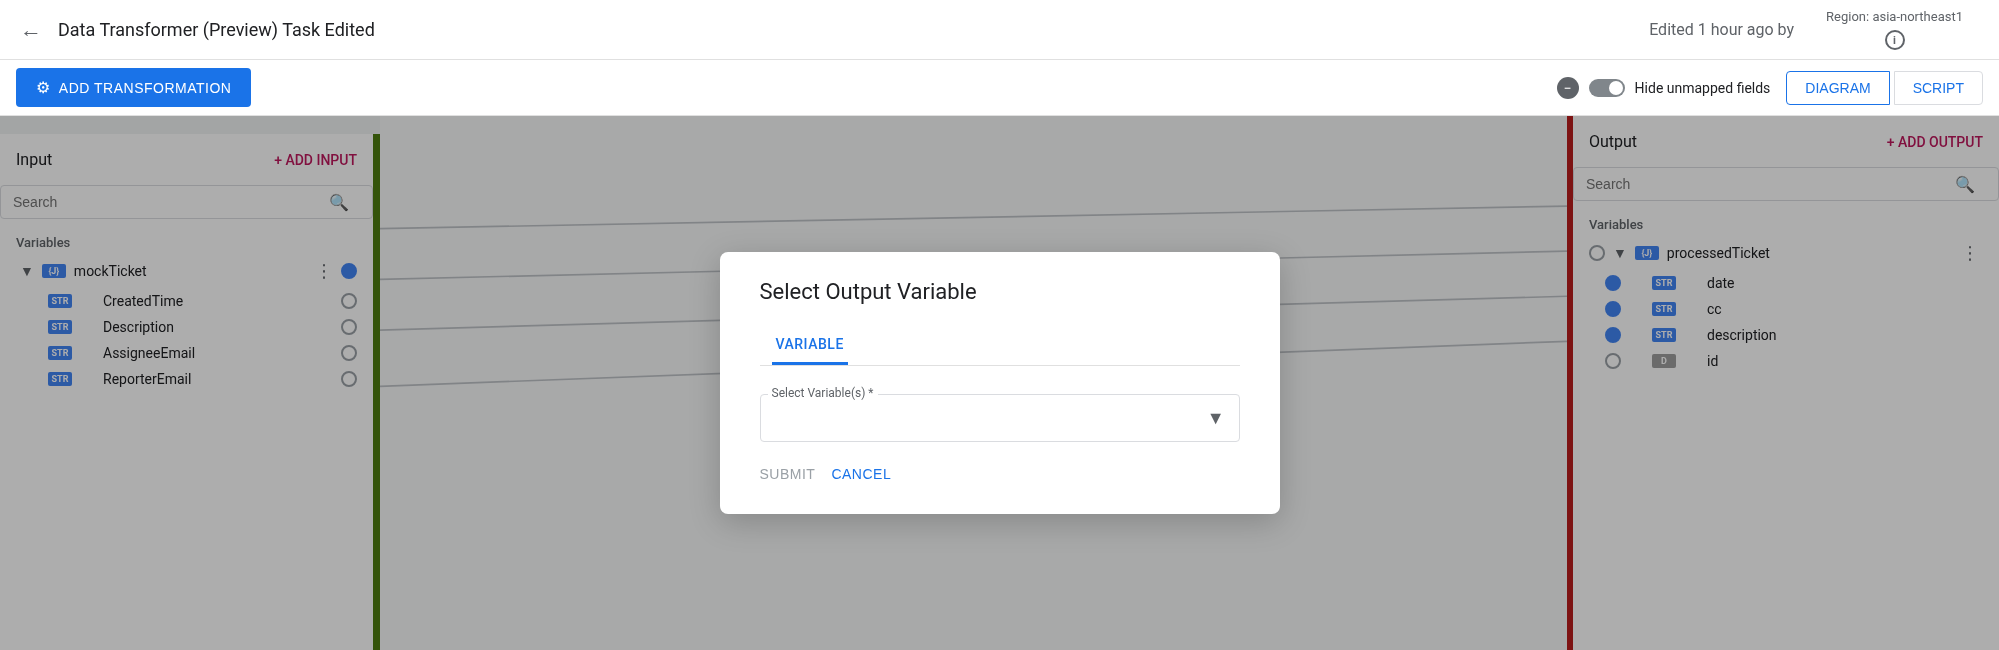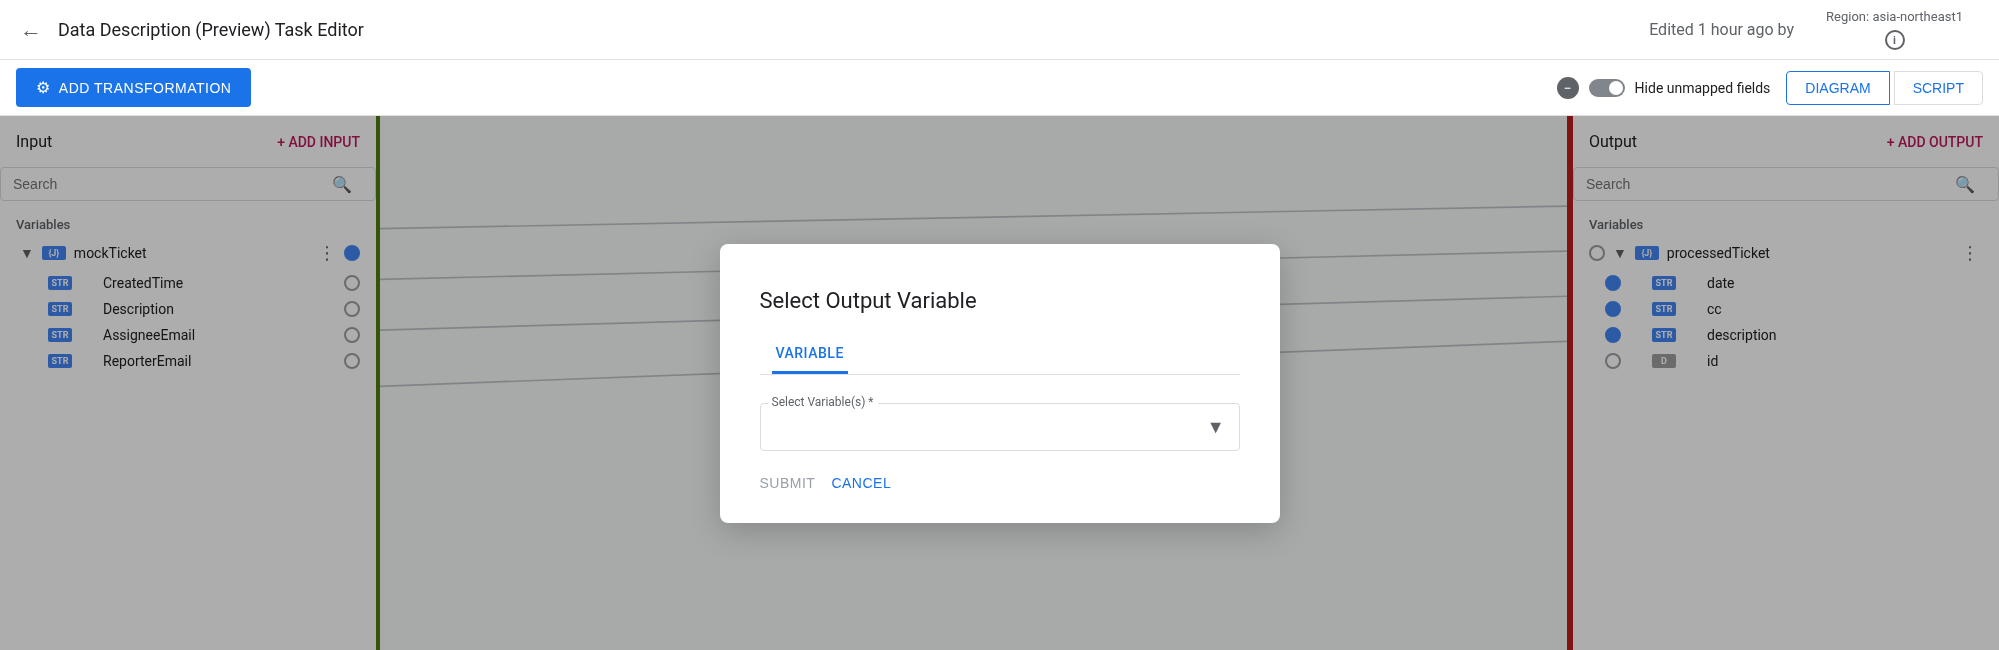--- a/index.html
+++ b/index.html
@@ -160,25 +160,26 @@
     .main-content {
       display: flex;
       height: calc(650px - 116px);
       position: relative;
     }
 
     
     .left-panel {
       width: 380px;
       background: #fff;
-      border-right: 4px solid #4d7c0f;
+      border-right: 7px solid #4d7c0f;
       display: flex;
       flex-direction: column;
       padding: 0;
       flex-shrink: 0;
+      margin-top: 18px;
     }
     .panel-header {
       display: flex;
       align-items: center;
       justify-content: space-between;
       padding: 16px 16px 8px 16px;
     }
     .panel-title {
       font-size: 16px;
       color: #202124;
@@ -344,21 +345,21 @@
       background: rgba(0,0,0,0.32);
       display: flex;
       align-items: center;
       justify-content: center;
       z-index: 100;
     }
     .modal {
       background: #fff;
       border-radius: 8px;
       width: 560px;
-      padding: 44px 40px 32px 40px;
+      padding: 27px 40px 32px 40px;
       box-shadow: 0 8px 32px rgba(0,0,0,0.2);
     }
     .modal-title {
       font-size: 22px;
       color: #202124;
       font-weight: 400;
       margin-bottom: 24px;
     }
     .modal-tabs {
       display: flex;
@@ -435,21 +436,21 @@
       font-size: 16px;
     }
   </style>
 </head>
 <body>
 
 <div class="top-bar">
   <button class="back-btn">
     <span>←</span>
   </button>
-  <span class="top-title">Data Description (Preview) Task Editor</span>
+  <span class="top-title">Data Transformer (Preview) Task Edited</span>
   <span class="edited-info">Edited 1 hour ago by</span>
   <span class="region-info">
     <span>Region: asia-northeast1</span>
     <span class="info-icon">i</span>
   </span>
 </div>
 
 <div class="toolbar">
   <button class="add-transformation-btn">
     <span class="gear-icon">⚙</span>

